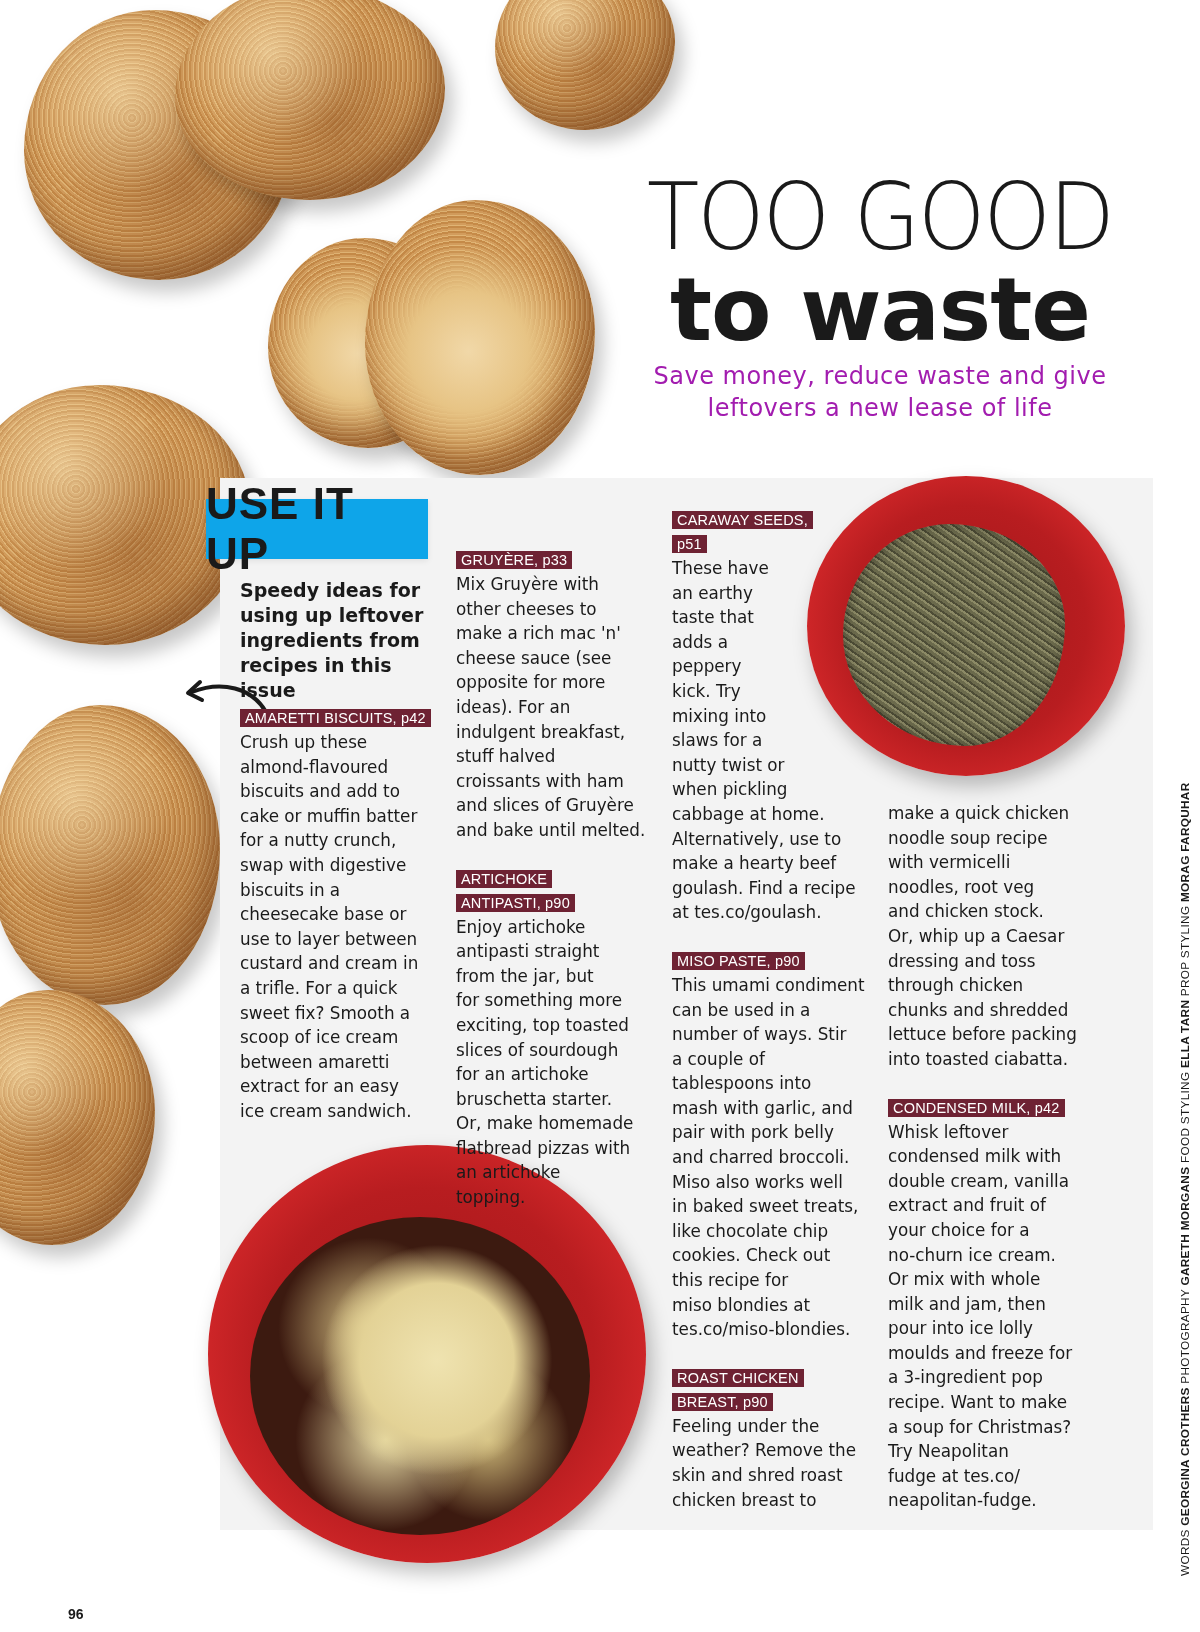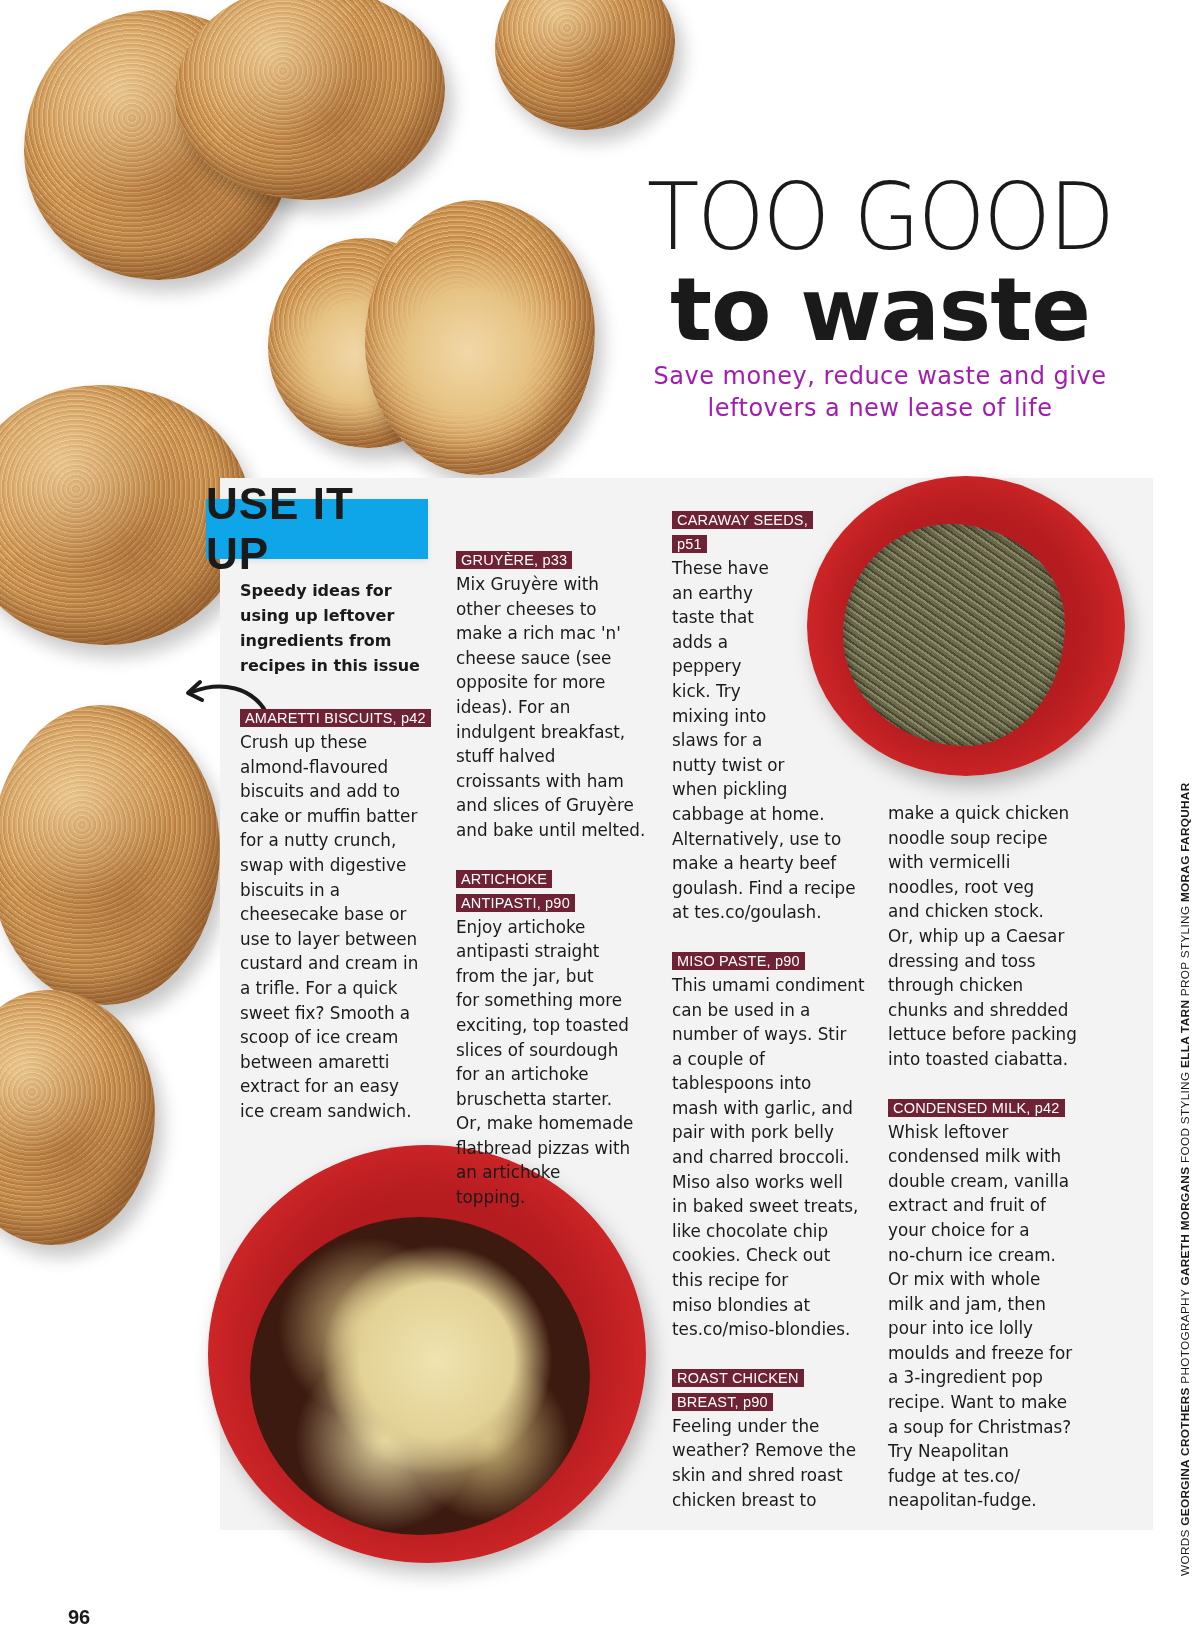--- a/index.html
+++ b/index.html
@@ -49,21 +49,21 @@
   }
   .use-it-up {
     position:absolute; left:206px; top:499px; width:222px; height:60px;
     background:#0ea5e9; box-shadow: 0 2px 6px rgba(0,0,0,.08);
     display:flex; align-items:center; justify-content:center;
     font-family:"Liberation Sans", sans-serif; font-weight:bold;
     font-size:44px; letter-spacing:1px; color:#1a1a1a;
   }
   .intro {
     position:absolute; left:240px; top:578px; width:200px;
-    font-weight:bold; font-size:16px; line-height:25px; color:#1a1a1a;
+    font-weight:bold; font-size:19px; line-height:25px; color:#1a1a1a;
   }
   .arrow { position:absolute; left:182px; top:676px; width:90px; height:40px; }
 
   .col { position:absolute; font-size:16.8px; line-height:24.6px; color:#1a1a1a; }
   .col p { margin:0; }
   .label {
     display:inline-block; background:#6e2233; color:#ffffff;
     font-family:"Liberation Sans", sans-serif; font-size:14.5px; line-height:18px;
     padding:0 5px; margin:0 0 2px 0; letter-spacing:0.2px;
   }
@@ -95,21 +95,21 @@
   }
 
   
   .credits {
     position:absolute; left:1178px; top:1576px; transform-origin:0 0; transform:rotate(-90deg);
     white-space:nowrap; font-family:"Liberation Sans", sans-serif; font-size:11.8px; letter-spacing:0.3px; color:#1a1a1a;
   }
   .credits b { font-weight:bold; }
   .page-num {
     position:absolute; left:68px; top:1606px;
-    font-family:"Liberation Sans", sans-serif; font-weight:bold; font-size:20px; color:#1a1a1a;
+    font-family:"Liberation Sans", sans-serif; font-weight:bold; font-size:14px; color:#1a1a1a;
   }
 </style>
 </head>
 <body>
 
 <div class="biscuit" style="left:24px;top:10px;width:270px;height:270px;"></div>
 <div class="biscuit" style="left:175px;top:-15px;width:270px;height:215px;"></div>
 <div class="biscuit" style="left:495px;top:-40px;width:180px;height:170px;"></div>
 <div class="biscuit broken" style="left:268px;top:238px;width:200px;height:210px;"></div>
 <div class="biscuit broken" style="left:365px;top:200px;width:230px;height:275px;"></div>

